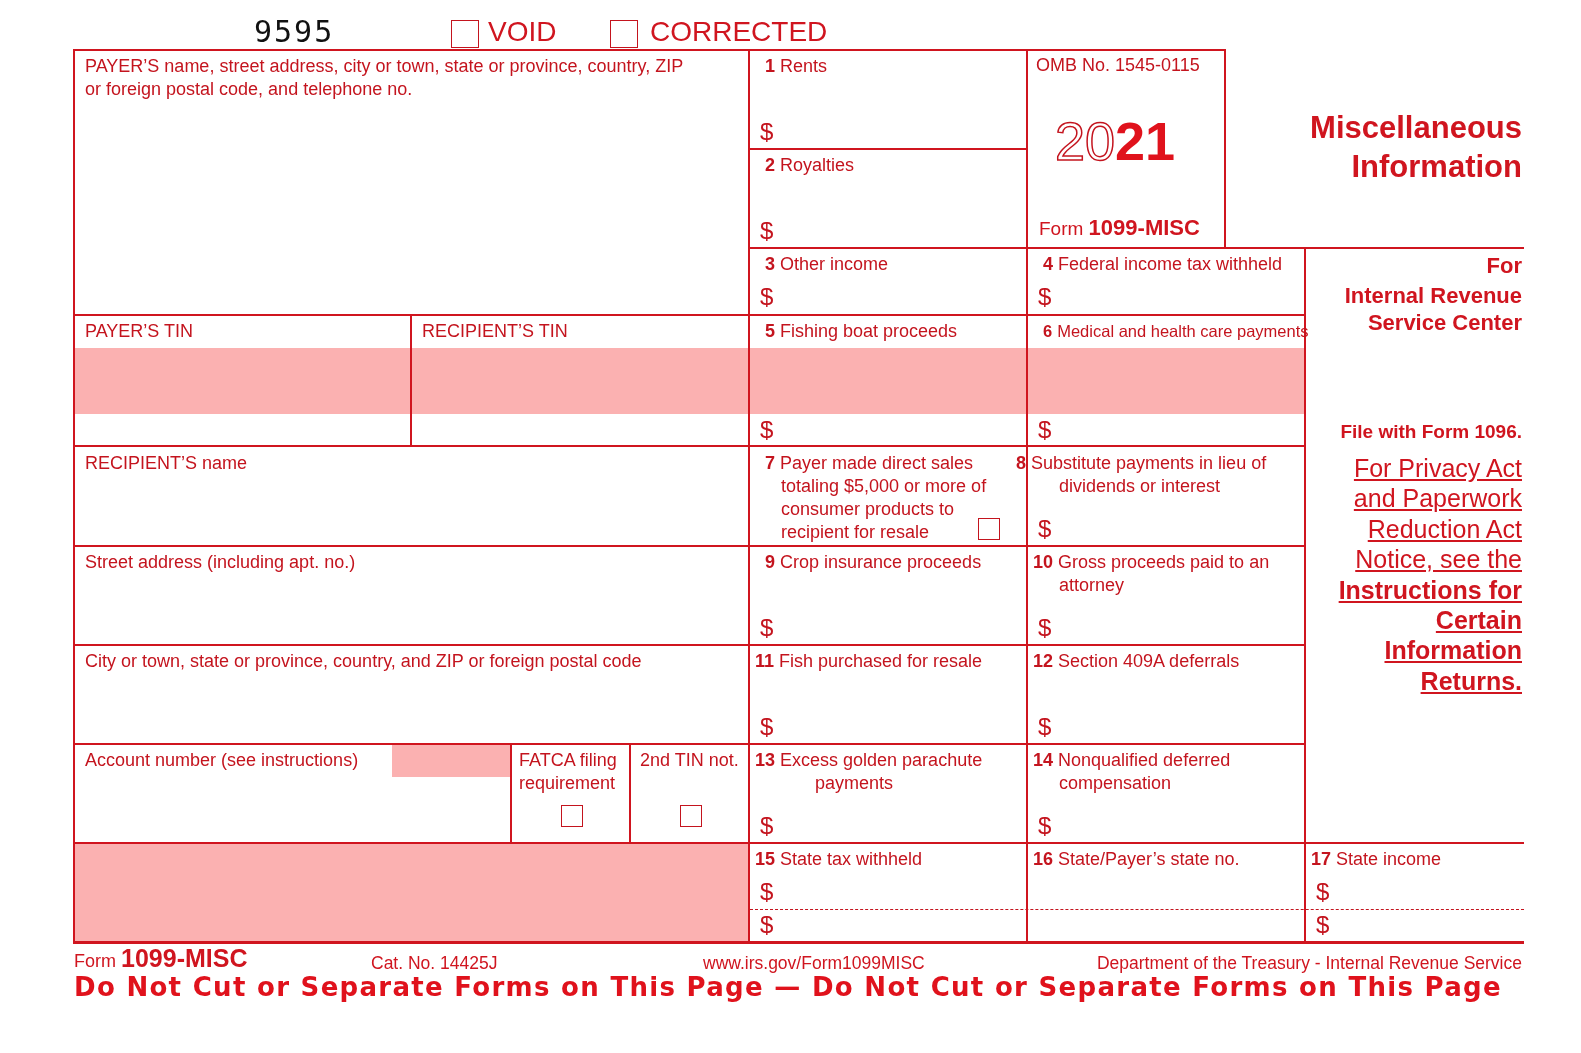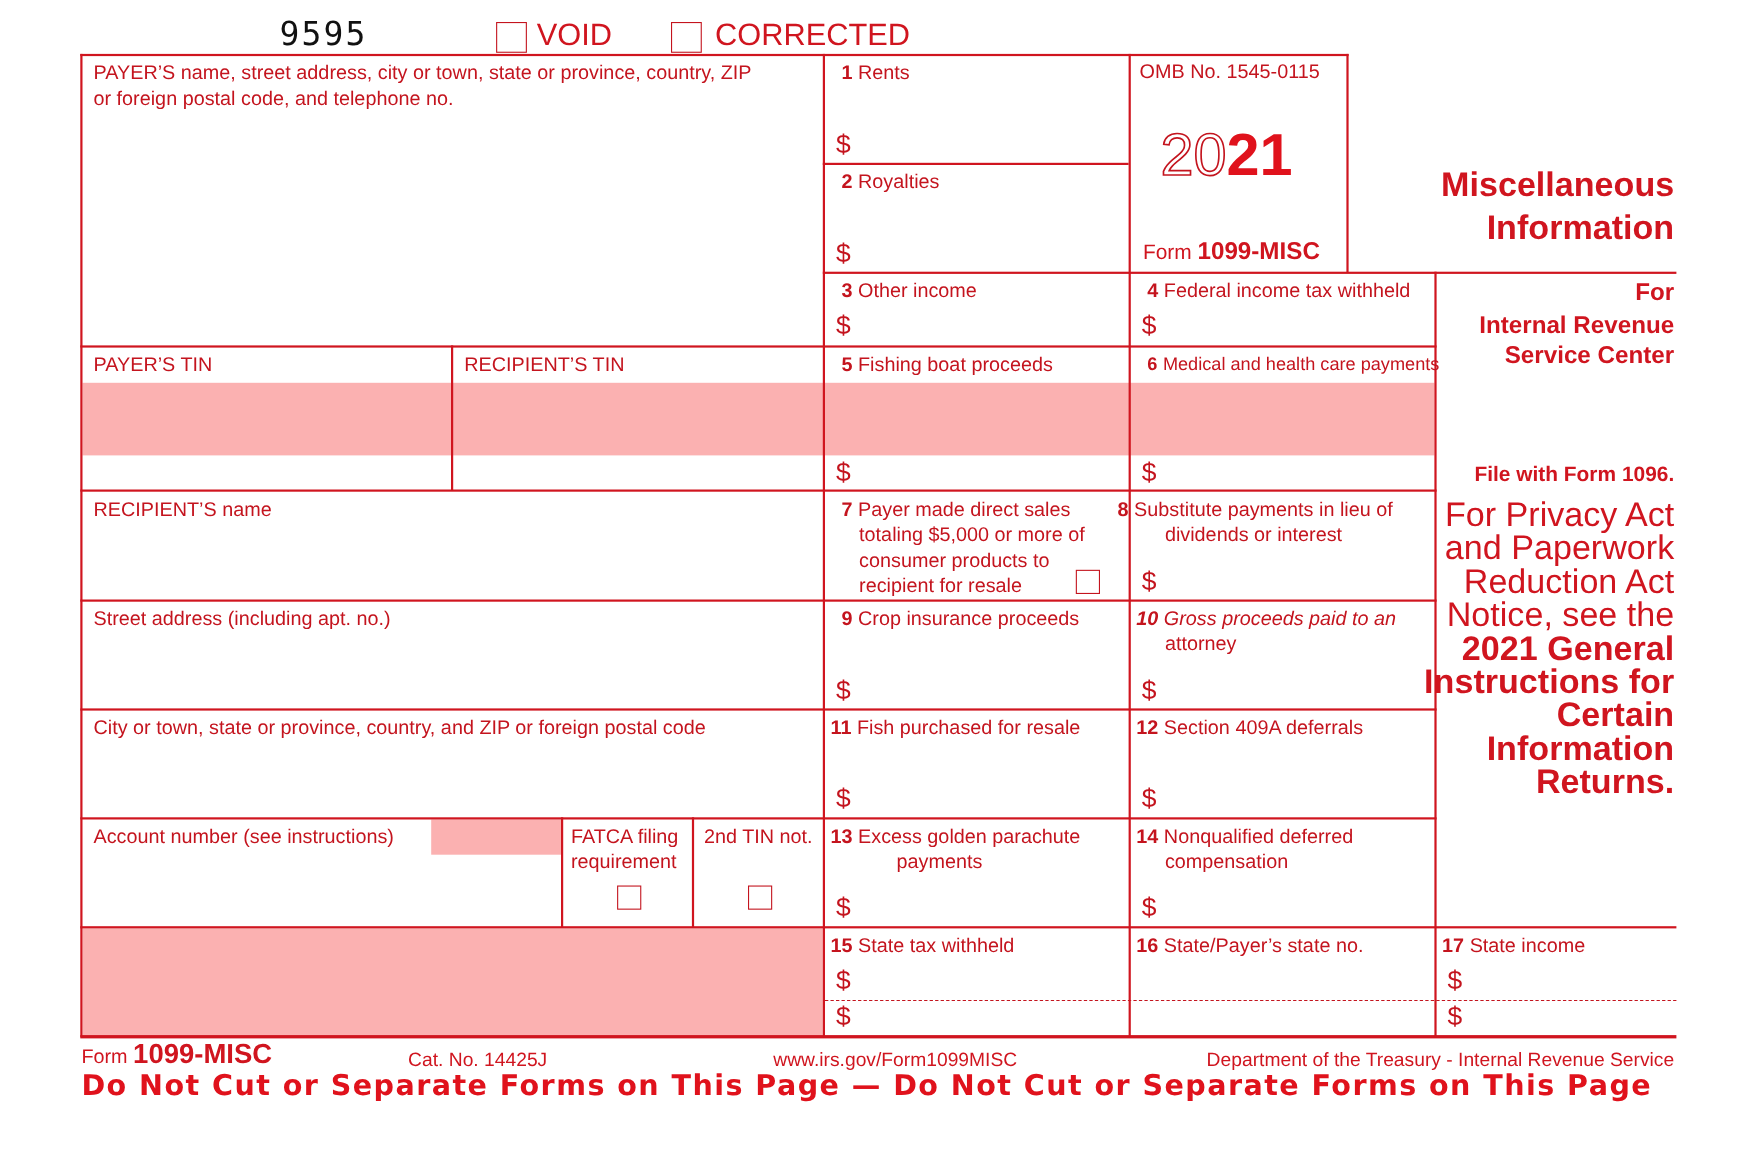--- a/index.html
+++ b/index.html
@@ -129,21 +129,21 @@
 
 <div class="lbl" style="left:1043px;top:320px;font-size:16.5px;"><span class="num">6</span><span>Medical and health care payments</span></div>
 <div class="dollar" style="left:1038px;top:418px;">$</div>
 <div class="abs" style="left:1058px;top:348px;width:240px;height:96px;"></div>
 
 <div class="lbl" style="left:997px;top:452px;margin-left:19px;"><span class="num">8</span><span>Substitute payments in lieu of</span></div>
 <div class="lbl" style="left:1059px;top:475px;">dividends or interest</div>
 <div class="dollar" style="left:1038px;top:517px;">$</div>
 <div class="abs" style="left:1058px;top:506px;width:240px;height:38px;"></div>
 
-<div class="lbl" style="left:1033px;top:551px;font-style:italic;"><span class="num">10</span><span>Gross proceeds paid to an</span></div>
+<div class="lbl" style="left:1033px;top:551px;"><span class="num">10</span><span>Gross proceeds paid to an</span></div>
 <div class="lbl" style="left:1059px;top:574px;">attorney</div>
 <div class="dollar" style="left:1038px;top:616px;">$</div>
 <div class="abs" style="left:1058px;top:605px;width:240px;height:38px;"></div>
 
 <div class="lbl" style="left:1033px;top:650px;"><span class="num">12</span><span>Section 409A deferrals</span></div>
 <div class="dollar" style="left:1038px;top:715px;">$</div>
 <div class="abs" style="left:1058px;top:704px;width:240px;height:38px;"></div>
 
 <div class="lbl" style="left:1033px;top:749px;"><span class="num">14</span><span>Nonqualified deferred</span></div>
 <div class="lbl" style="left:1059px;top:772px;">compensation</div>
@@ -153,40 +153,39 @@
 <div class="lbl" style="left:1033px;top:848px;"><span class="num">16</span><span>State/Payer’s state no.</span></div>
 <div class="abs" style="left:1030px;top:876px;width:270px;height:31px;"></div>
 <div class="abs" style="left:1030px;top:911px;width:270px;height:29px;"></div>
 
 <div class="lbl" style="left:1311px;top:848px;"><span class="num">17</span><span>State income</span></div>
 <div class="dollar" style="left:1316px;top:880px;">$</div>
 <div class="dollar" style="left:1316px;top:913px;">$</div>
 <div class="abs" style="left:1336px;top:876px;width:184px;height:31px;"></div>
 <div class="abs" style="left:1336px;top:911px;width:184px;height:29px;"></div>
 
-<div class="abs right" style="right:59px;top:108px;font-size:31px;font-weight:bold;line-height:39px;margin-top:40px;">
+<div class="abs right" style="right:59px;top:108px;font-size:31px;font-weight:bold;line-height:39px;">
   <div>Miscellaneous</div>
   <div>Information</div>
 </div>
 
 <div class="abs right" style="right:59px;top:250px;width:220px;font-weight:bold;">
   <div style="font-size:22px;line-height:32px;margin-top:0;">For</div>
   <div style="font-size:22px;line-height:27px;">Internal Revenue</div>
   <div style="font-size:22px;line-height:27px;">Service Center</div>
 </div>
 
 <div class="abs right" style="right:59px;top:421px;font-size:19px;font-weight:bold;">File with Form 1096.</div>
 
-<div class="abs right" style="right:59px;top:453px;width:230px;font-size:31px;line-height:30.4px;">
+<div class="abs right" style="right:59px;top:453px;width:230px;font-size:25px;line-height:30.4px;text-decoration:underline;">
   <div>For Privacy Act</div>
   <div>and Paperwork</div>
   <div>Reduction Act</div>
   <div>Notice, see the</div>
   <div style="font-weight:bold;">
-    <div>2021 General</div>
     <div>Instructions for</div>
     <div>Certain</div>
     <div>Information</div>
     <div>Returns.</div>
   </div>
 </div>
 
 <div class="abs" style="left:74px;top:944px;font-size:18px;">
   <span>Form</span> <span style="font-weight:bold;font-size:25px;">1099-MISC</span>
 </div>

